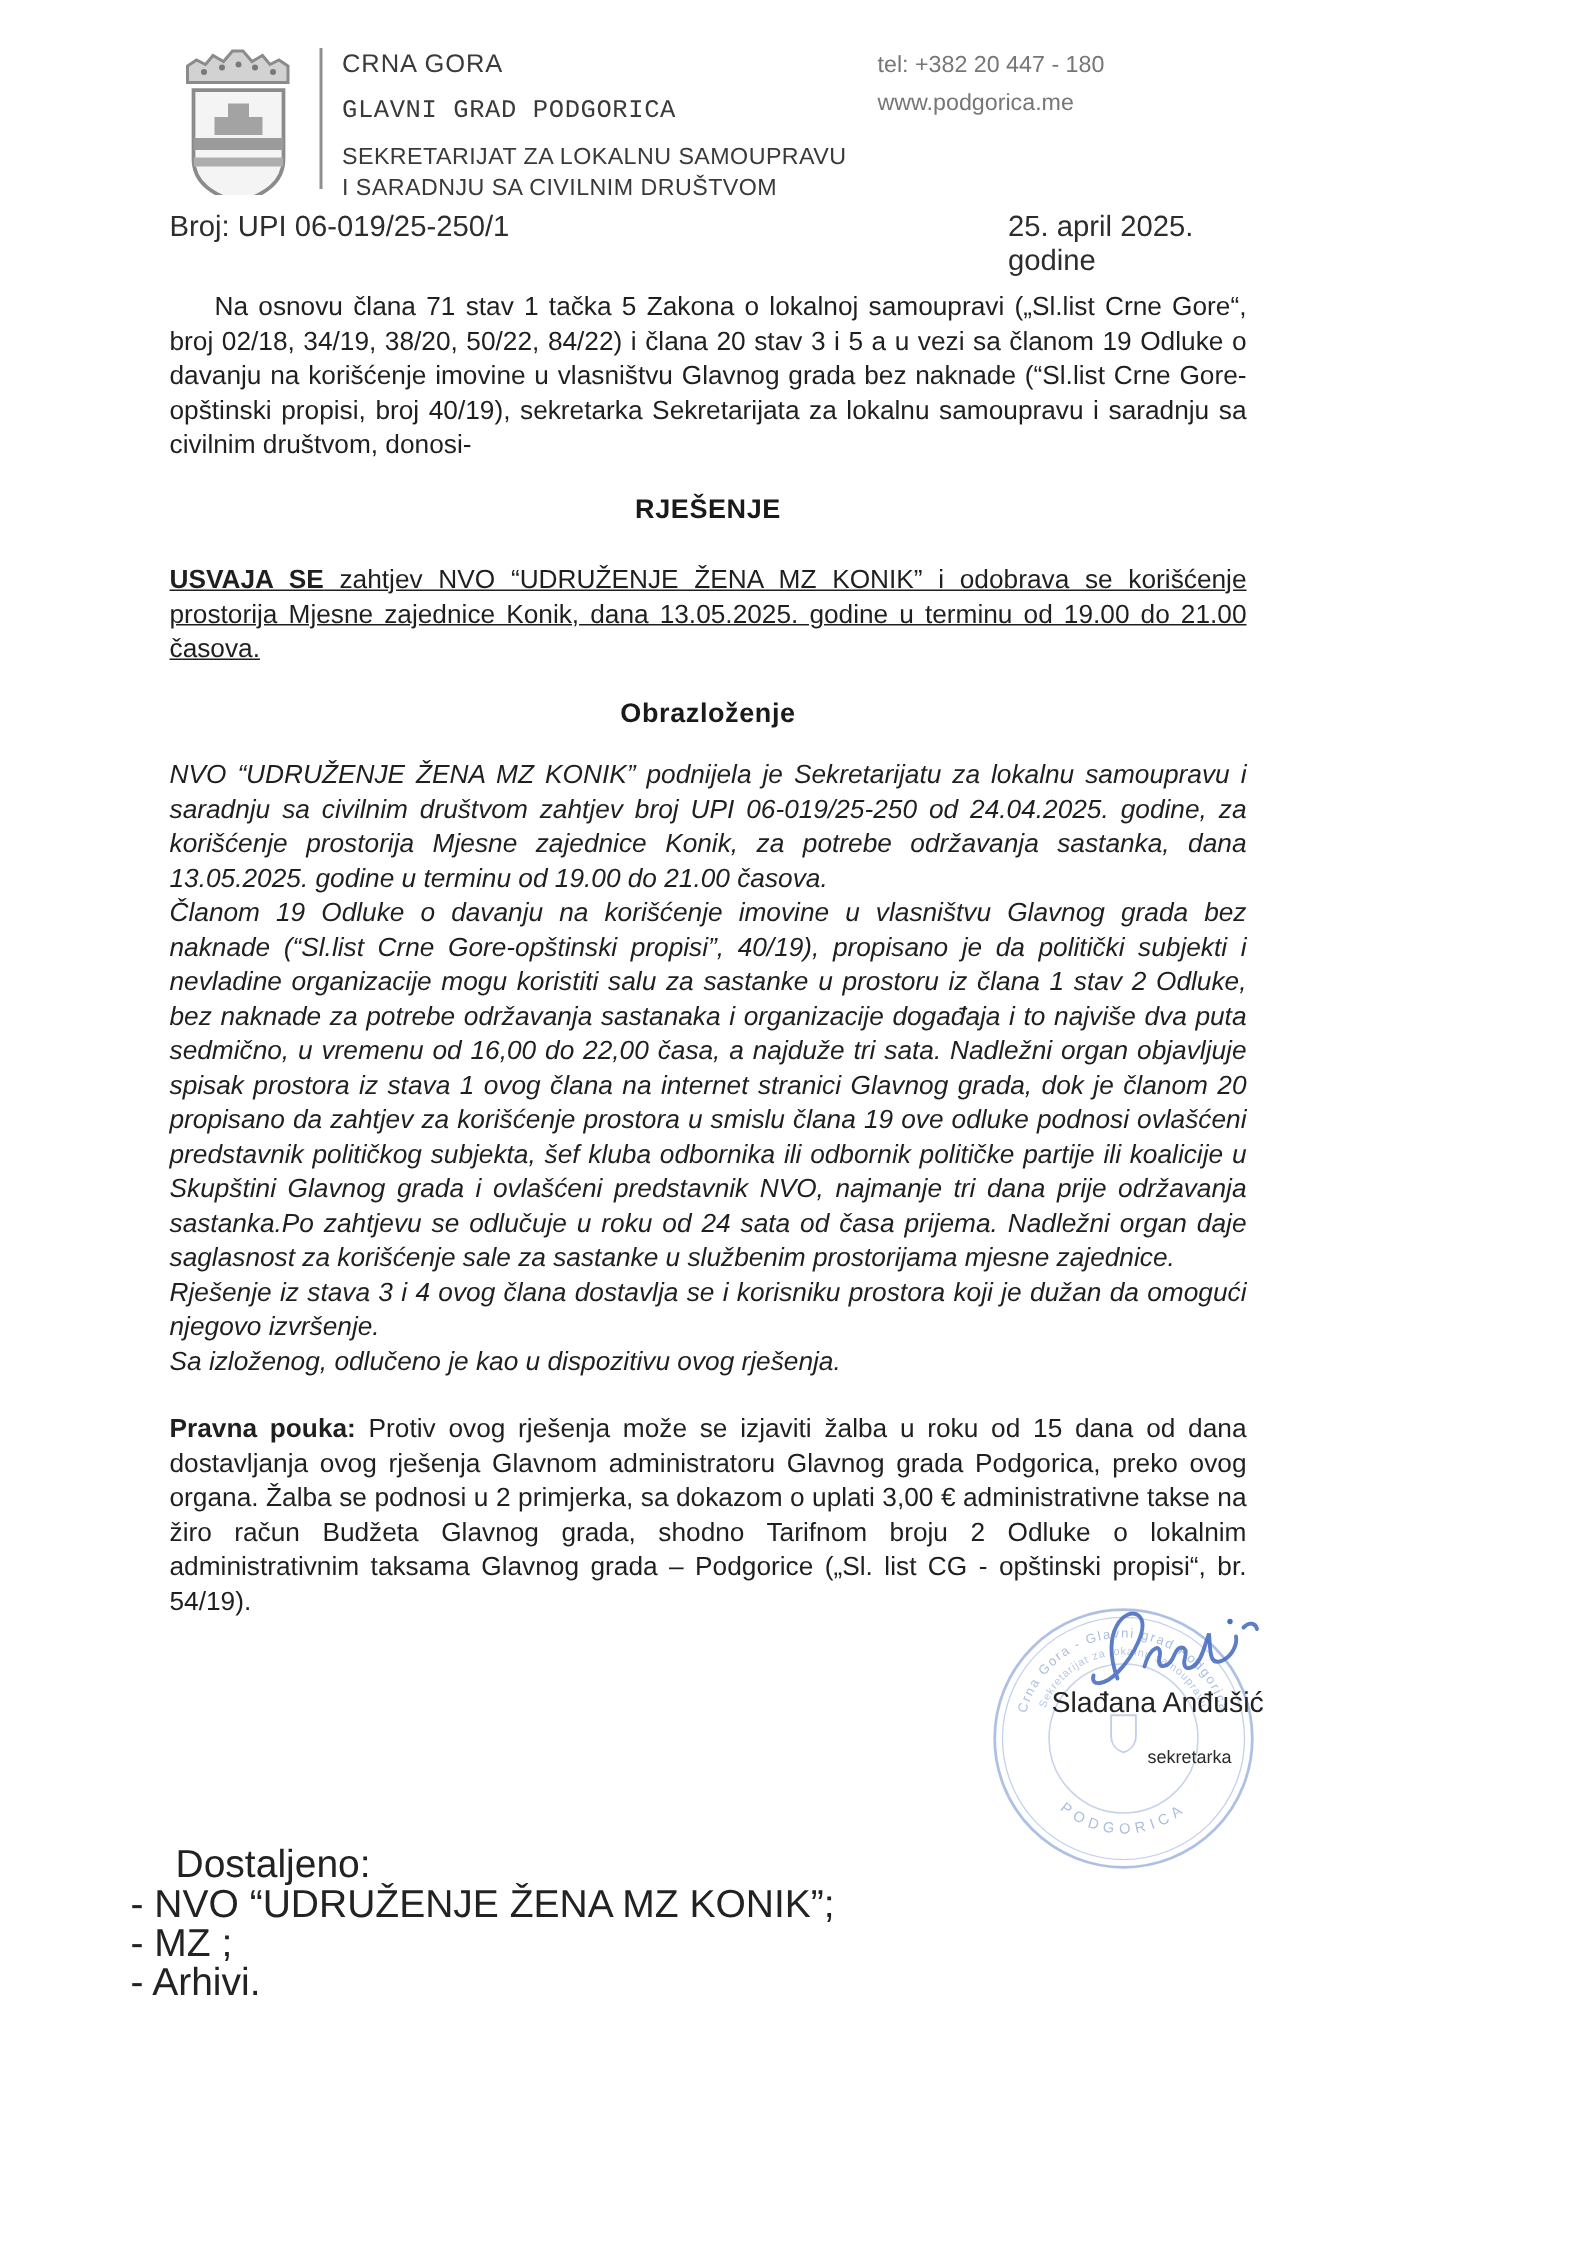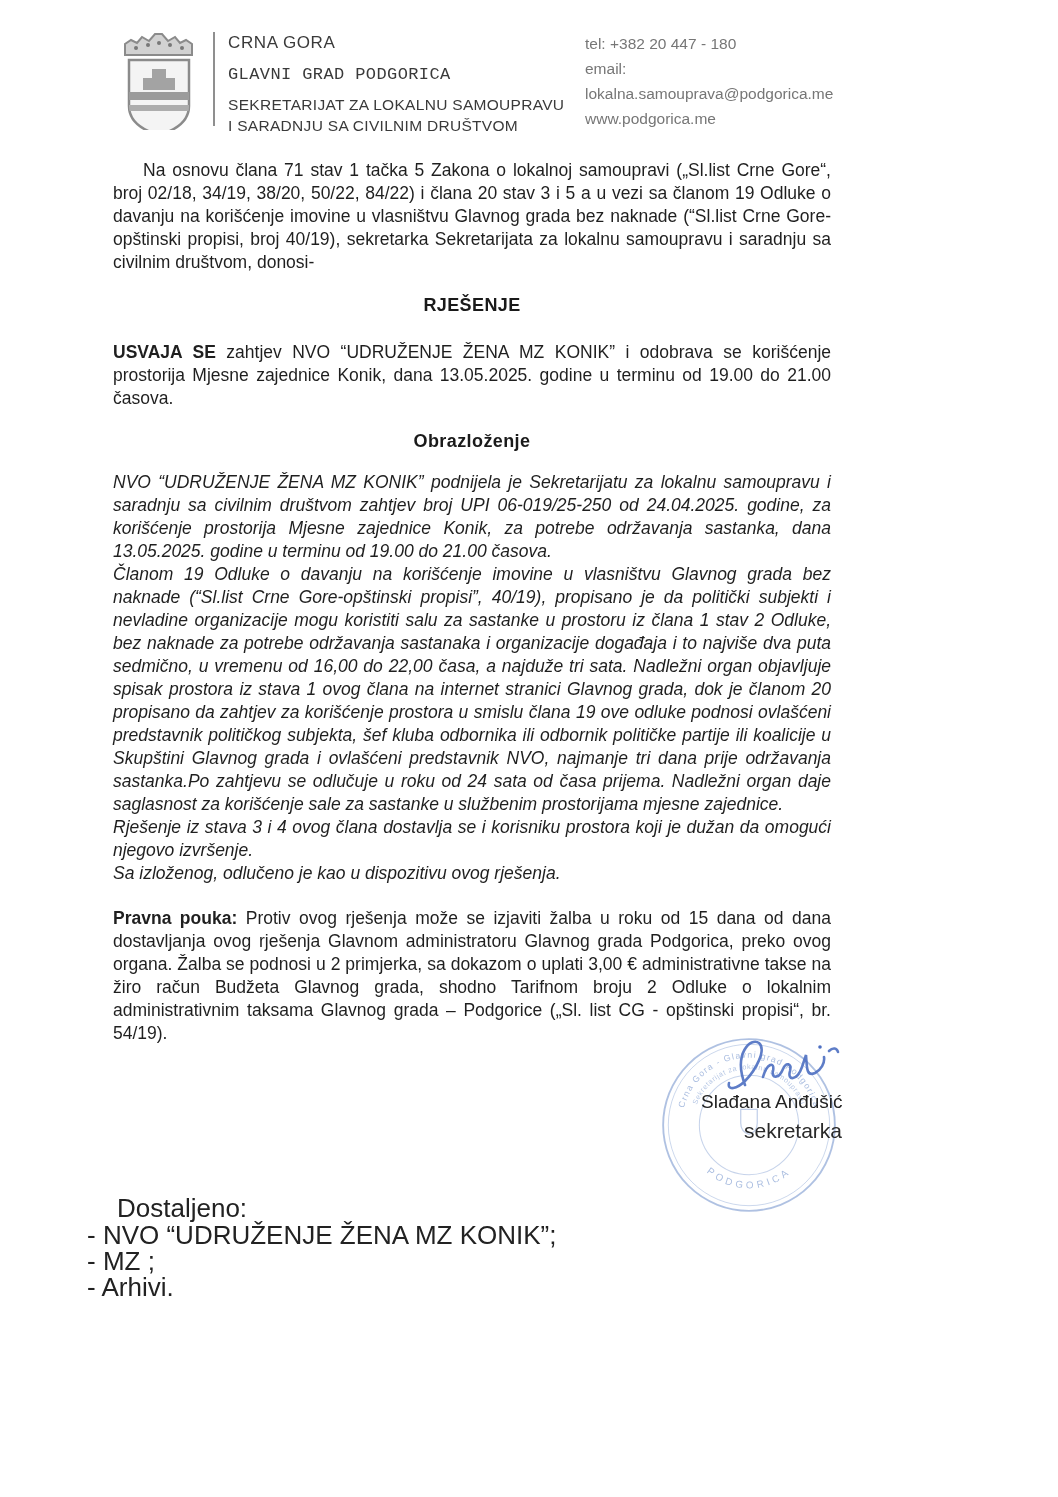--- a/index.html
+++ b/index.html
@@ -21,30 +21,30 @@
   .lh-dept { font-size: 15.5px; line-height: 21px; letter-spacing: .3px; }
   .lh-contact { position: absolute; left: 472px; top: 3px; font-size: 15.5px; line-height: 25px; color: #767676; }
   
   .ref-row { position: relative; margin-top: 6px; height: 28px; font-size: 19.5px; color: #2d2d2d; }
   .ref-number { position: absolute; left: 0; }
   .ref-date { position: absolute; left: 559px; }
   
   .body-text { font-size: 17.5px; line-height: 23px; text-align: justify; }
   .intro { margin: 25px 0 0; text-indent: 30px; }
   .center-title { font-size: 18px; font-weight: bold; text-align: center; margin: 21px 0 0; letter-spacing: .4px; color: #1a1a1a; }
-  .decision { margin: 25px 0 0; }
+  .decision { margin: 25px 0 0; text-decoration: underline; }
   .rationale { margin-top: 19px; font-style: italic; }
   .rationale p { margin: 0; }
   .legal { margin: 22px 0 0; }
   
   .sig-area { position: relative; height: 150px; }
   .stamp { position: absolute; left: 546px; top: -10px; width: 180px; height: 180px; opacity: .85; }
   .sig-script { position: absolute; left: 594px; top: -14px; width: 175px; height: 74px; }
   .sig-name { position: absolute; left: 588px; top: 46px; width: 184px; text-align: left; font-size: 19px; color: #222; }
-  .sig-title { position: absolute; left: 588px; top: 74px; width: 184px; text-align: center; font-size: 21px; color: #2a2a2a; }
+  .sig-title { position: absolute; left: 588px; top: 85px; width: 184px; text-align: center; font-size: 12px; color: #2a2a2a; }
   
   .distribution { margin-left: -26px; font-size: 26px; line-height: 26px; color: #222; }
   .dist-label { padding-left: 30px; margin-bottom: 1px; }
 </style>
 </head>
 <body>
 
 <div class="page">
 
   <header class="letterhead">
@@ -69,25 +69,28 @@
       <div class="lh-divider"></div>
       <div class="lh-org">
         <div class="lh-country">CRNA GORA</div>
         <div class="lh-city">GLAVNI GRAD PODGORICA</div>
         <div class="lh-dept">SEKRETARIJAT ZA LOKALNU SAMOUPRAVU</div>
         <div class="lh-dept">I SARADNJU SA CIVILNIM DRUŠTVOM</div>
       </div>
     </div>
     <div class="lh-contact">
       <div>tel: +382 20 447 - 180</div>
-      <div>email: lokalna.samouprava@podgorica.me</div>
       <div>www.podgorica.me</div>
     </div>
   </header>
 
+  <div class="ref-row">
+    <span class="ref-number">Broj: UPI 06-019/25-250/1</span>
+    <span class="ref-date">25. april 2025. godine</span>
+  </div>
 
   <p class="body-text intro">Na osnovu člana 71 stav 1 tačka 5 Zakona o lokalnoj samoupravi („Sl.list Crne Gore“, broj 02/18, 34/19, 38/20, 50/22, 84/22) i člana  20 stav 3 i 5 a u vezi sa članom 19  Odluke o davanju na korišćenje imovine u vlasništvu Glavnog grada bez naknade (“Sl.list Crne Gore-opštinski propisi, broj 40/19), sekretarka Sekretarijata za lokalnu samoupravu i saradnju sa civilnim društvom, donosi-</p>
 
   <h2 class="center-title">RJEŠENJE</h2>
 
   <p class="body-text decision"><strong>USVAJA SE</strong><span> zahtjev NVO “UDRUŽENJE ŽENA MZ KONIK”  i odobrava se korišćenje prostorija Mjesne zajednice Konik, dana 13.05.2025. godine u terminu od 19.00 do 21.00 časova.</span></p>
 
   <h2 class="center-title">Obrazloženje</h2>
 
   <div class="body-text rationale">

